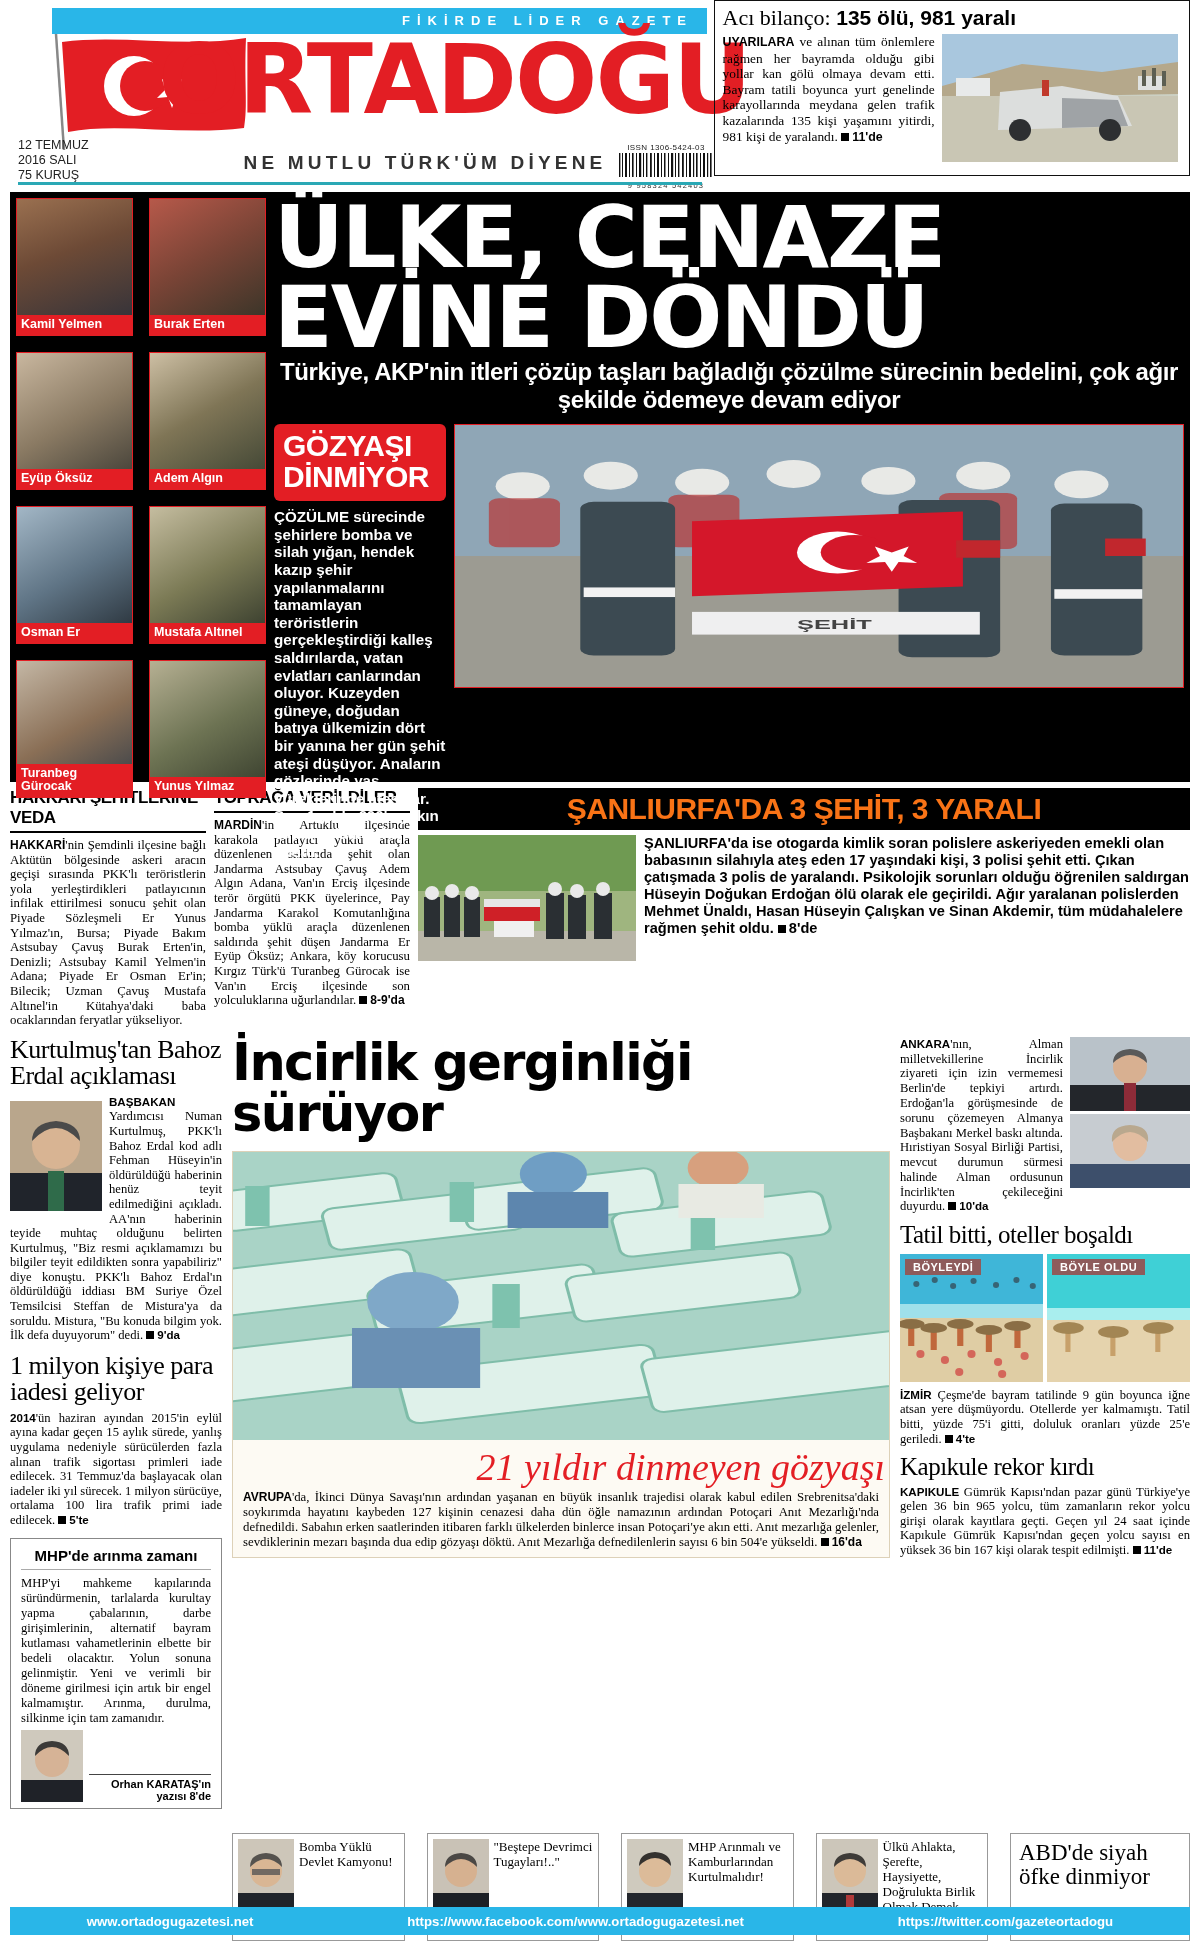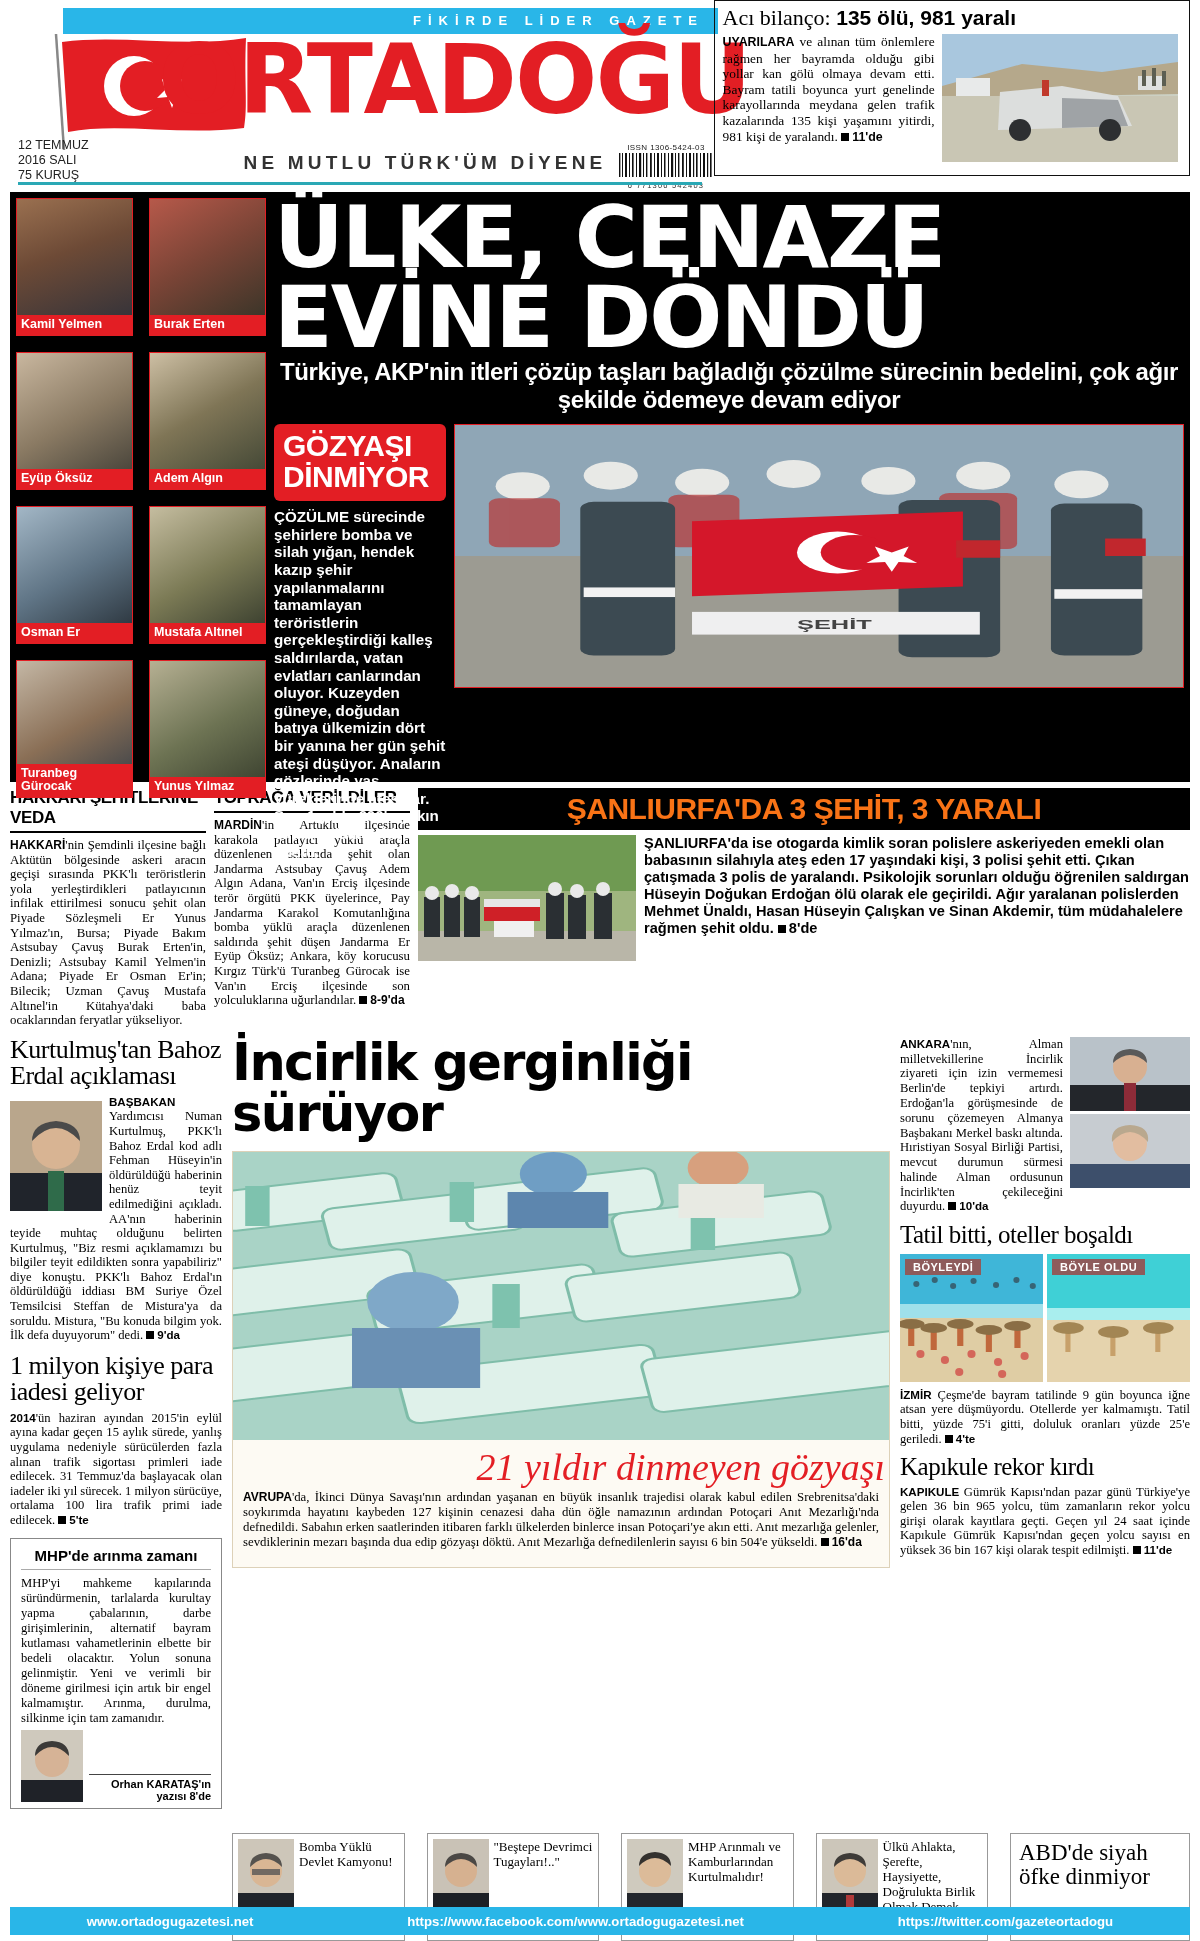--- a/index.html
+++ b/index.html
@@ -10,21 +10,21 @@
     color: #000;
     overflow: hidden;
     position: relative;
   }
   .page { width: 1200px; height: 1941px; position: relative; padding: 0 10px; }
 
   
   .masthead { position: relative; height: 188px; display: flex; }
   .mast-left { width: 700px; position: relative; }
   .tagline-bar {
-    position: absolute; left: 53px; top: 8px; width: 655px; height: 26px;
+    position: absolute; left: 42px; top: 8px; width: 655px; height: 26px;
     background: #29b6e8; color: #fff;
     font-size: 13px; font-weight: bold; letter-spacing: 7px;
     text-align: right; padding-right: 14px; line-height: 26px;
   }
   .flag { position: absolute; left: 38px; top: 32px; width: 205px; height: 120px; }
   .logo-word {
     position: absolute; left: 148px; top: 32px;
     font-size: 97px; font-weight: bold; color: #e31e24;
     letter-spacing: -2px; line-height: 0.98;
     font-family: "DejaVu Sans", sans-serif;
@@ -136,21 +136,21 @@
   .incirlik {
     font-size: 51px; font-weight: bold; letter-spacing: -1.6px;
     font-family: "DejaVu Sans", sans-serif; line-height: 1; margin-bottom: 12px;
   }
   .centre-card { background: #fdfaf3; border: 1px solid #ddd1b8; padding: 0; }
   .big-photo { height: 288px; position: relative; overflow: hidden; }
   .redtitle {
     font-family: "Liberation Serif", serif; font-style: italic; color: #e31e24;
     font-size: 38px; text-align: right; padding: 8px 4px 4px; line-height: 1;
   }
-  .centre-card p { font-family: "Liberation Serif", serif; font-size: 12.8px; line-height: 15.2px; text-align: justify; padding: 0 10px 16px; }
+  .centre-card p { font-family: "Liberation Serif", serif; font-size: 12.8px; line-height: 15.2px; text-align: justify; padding: 0 10px 6px; }
   .centre-card p b { font-family: "Liberation Sans", sans-serif; font-size: 12px; }
 
   
   .mid-right { width: 290px; }
   .ank-row { display: flex; gap: 7px; }
   .ank-text { flex: 1; font-family: "Liberation Serif", serif; font-size: 12.6px; line-height: 14.8px; text-align: justify; }
   .ank-text b { font-family: "Liberation Sans", sans-serif; font-size: 11.6px; }
   .ank-photos { width: 120px; }
   .ank-img { width: 120px; height: 74px; position: relative; overflow: hidden; margin-bottom: 3px; }
   .beach-wrap { display: flex; gap: 4px; margin-top: 6px; }
@@ -252,21 +252,21 @@
               <rect x="68" y="0" width="1" height="24"></rect>
             <rect x="71" y="0" width="2" height="24"></rect>
               <rect x="75" y="0" width="1.2" height="24"></rect>
             <rect x="78" y="0" width="1.6" height="24"></rect>
               <rect x="82" y="0" width="1" height="24"></rect>
             <rect x="85" y="0" width="2" height="24"></rect>
               <rect x="89" y="0" width="1.2" height="24"></rect>
             <rect x="92" y="0" width="1.6" height="24"></rect>
           </g>
         </svg>
-        <div class="barnum">6 771306 542403</div>
+        <div class="barnum">9 958324 542403</div>
       </div>
 
       <div class="teal-rule"></div>
     </div>
 
     <div class="topbox">
       <h2>
         <span>Acı bilanço:</span>
         <b>135  ölü, 981 yaralı</b>
       </h2>

